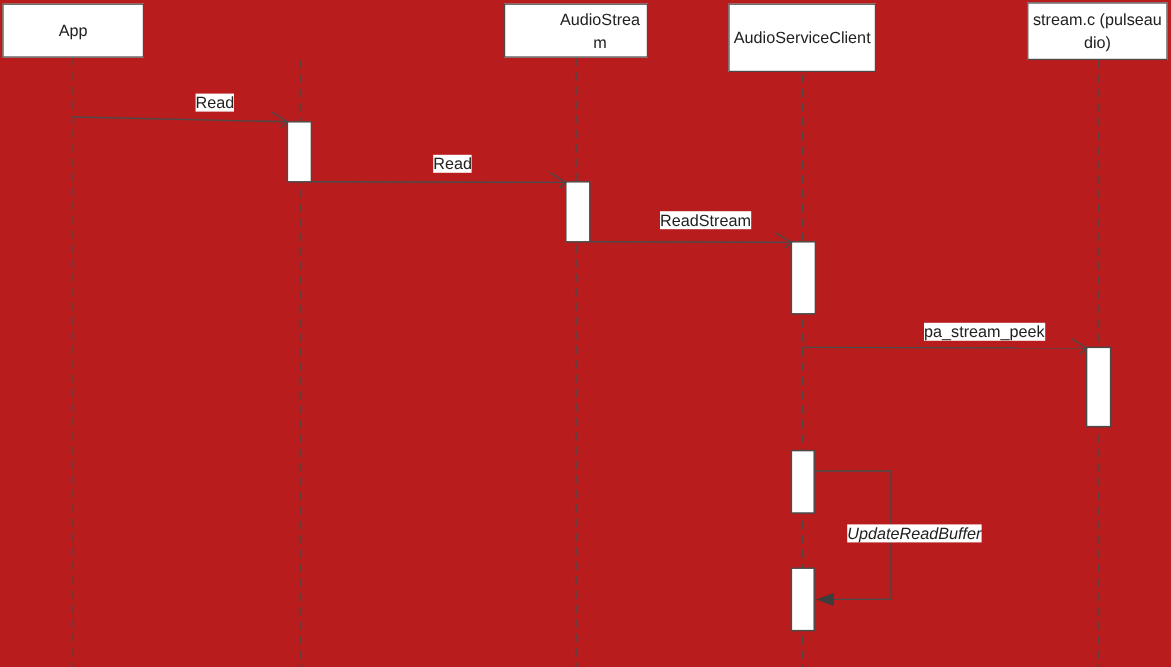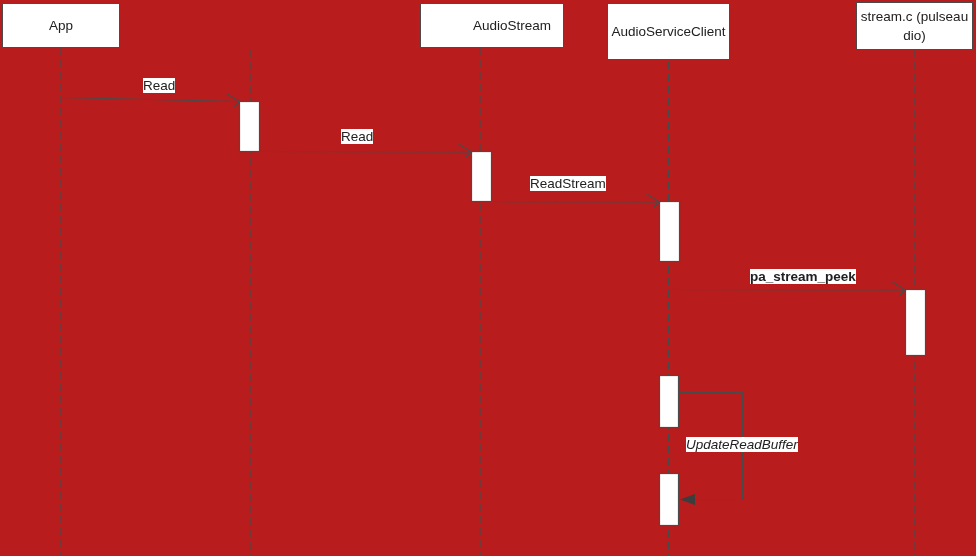--- a/index.html
+++ b/index.html
@@ -45,33 +45,34 @@
     align-items: center;
     justify-content: center;
     text-align: center;
     font-size: 13.5px;
     line-height: 19px;
     padding: 1px 3px;
     word-break: break-all;
   }
   #p-app { left: 2px;   top: 3px; width: 118px; height: 45px; }
   #p-acp { left: 189px; top: 2px; width: 122px; height: 48px; }
-  #p-as  { left: 420px; top: 3px; width: 144px; height: 45px; padding-left: 43px; }
+  #p-as  { left: 420px; top: 3px; width: 120px; height: 45px; padding-left: 43px; }
   #p-asc { left: 607px; top: 3px; width: 123px; height: 57px; }
   #p-sc  { left: 856px; top: 2px; width: 117px; height: 48px; justify-content: center; }
   .mlabel {
     position: absolute;
     font-size: 13.5px;
     white-space: nowrap;
     background: #ffffff;
+    margin-left: 20px;
   }
   #ml-0 { left: 143px; top: 78px; }
   #ml-1 { left: 341px; top: 129px; }
   #ml-2 { left: 530px; top: 176px; }
-  #ml-3 { left: 750px; top: 269px; font-weight: bold; }
+  #ml-3 { left: 750px; top: 269px; }
   #ml-4 { left: 686px; top: 437px; font-style: italic; }
 </style>
 </head>
 <body>
 
 <div class="stage">
 
   <svg class="linework" width="976" height="556" viewBox="0 0 976 556">
 
     <g>

